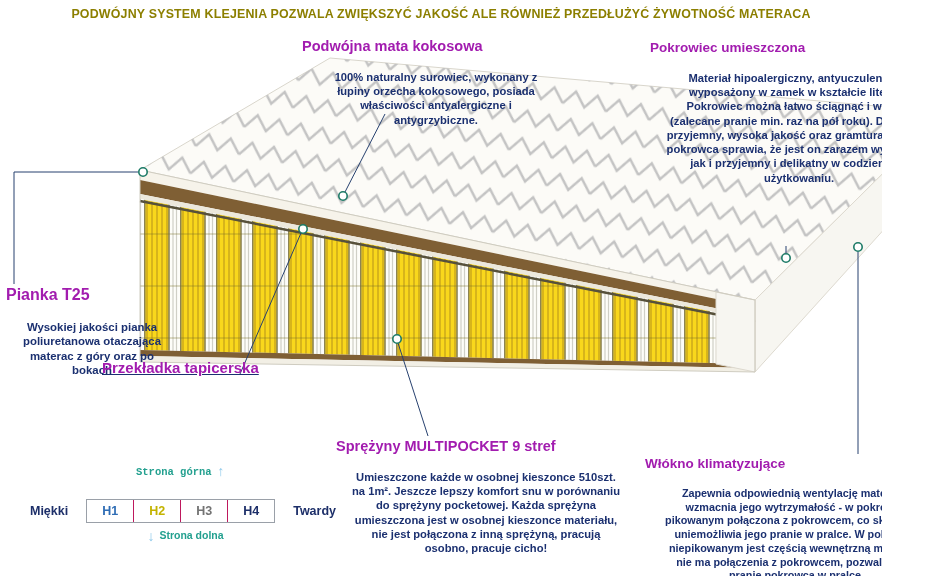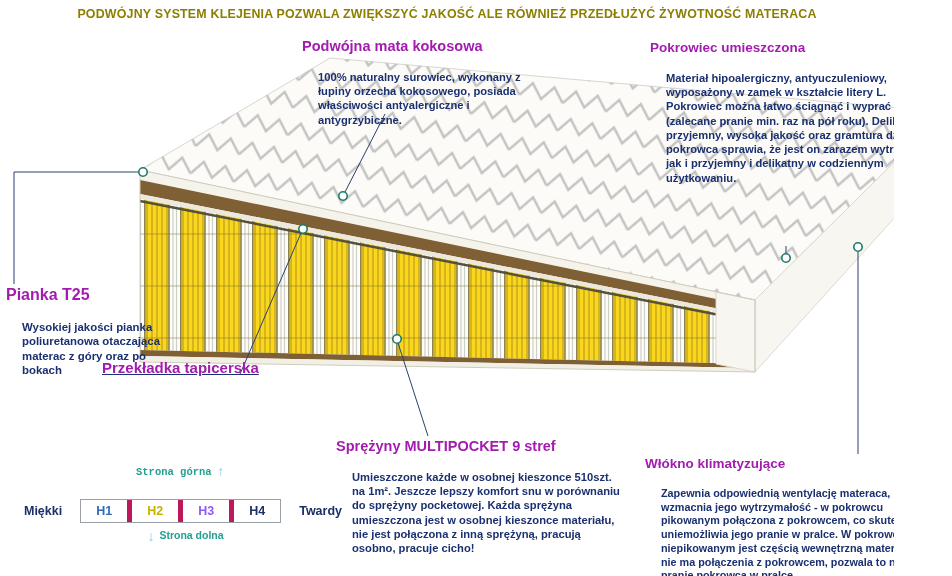--- a/index.html
+++ b/index.html
@@ -1,28 +1,27 @@
 <!DOCTYPE html>
 <html><head>
 <meta charset="utf-8">
 <style>
   html,body { margin:0; padding:0; background:#ffffff; }
   .stage {
     position:relative; width:882px; height:576px; background:#ffffff; overflow:hidden;
     font-family:"Liberation Sans","DejaVu Sans",sans-serif;
-    padding-left:12px;
   }
   .stage svg { position:absolute; left:0; top:0; z-index:1; }
   .hdr {
     position:absolute; top:7px; left:0; width:100%; text-align:center; z-index:2;
     font-size:12.4px; font-weight:bold; color:#8c7f00; letter-spacing:0.2px; white-space:nowrap;
   }
   .anno { position:absolute; z-index:2; color:#1b3070; }
   .anno h3 { margin:0 0 3px 0; font-weight:bold; color:#a21caf; }
-  .anno p  { margin:16px; font-weight:bold; line-height:1.27; }
+  .anno p  { margin:16px; font-weight:bold; line-height:1.27;text-align:center; }
   .anno-coconut { left:302px; top:38px;  width:268px; }
   .anno-coconut h3 { font-size:14.5px; }
   .anno-coconut p  { font-size:11.2px; }
   .anno-cover   { left:650px; top:40px;  width:298px; }
   .anno-cover h3 { font-size:13.5px; }
   .anno-cover p  { font-size:11.2px; }
   .anno-foam    { left:6px;   top:286px; width:172px; }
   .anno-foam h3 { font-size:16px; }
   .anno-foam p  { font-size:11.4px; }
   .anno-spacer  { left:102px; top:359px; width:274px;text-decoration:underline; }
@@ -36,21 +35,21 @@
   .anno-fiber p  { font-size:10.8px; }
 
   .scale { position:absolute; left:18px; top:464px; width:330px; z-index:2; }
   .scale-top, .scale-bottom { text-align:center; color:#23a08f; font-size:10.5px; font-weight:bold; }
   .scale-top { margin-bottom:19px;font-family:Liberation Mono, monospace; }
   .scale-bottom { margin-top:5px; }
   .arrow { color:#8fc9ea; font-size:14px; font-weight:bold; margin:0 5px; vertical-align:middle; }
   .scale-row { display:flex; align-items:center; justify-content:center; gap:18px; }
   .soft-label, .hard-label { font-size:12.5px; font-weight:bold; color:#1d2f69; }
   .hbox { display:flex; border:1px solid #9aa0a8; background:#ffffff; }
-  .hcell { width:46px; text-align:center; font-size:12.5px; font-weight:bold; padding:4px 0; border-right:5px solid #be185d; }
+  .hcell { width:46px; text-align:center; font-size:12.5px; font-weight:bold; padding:4px 0; border-right:1px solid #be185d; }
   .hcell:last-child { border-right:none; }
 </style>
 </head>
 <body>
 
 <div class="stage">
 
   <svg width="952" height="576" viewBox="0 0 952 576">
     <defs>
       <pattern id="zig" width="44" height="28" patternUnits="userSpaceOnUse" patternTransform="rotate(11)">
@@ -136,21 +135,21 @@
 
   <div class="scale">
     <div class="scale-top">
       <span>Strona górna</span><span class="arrow">↑</span>
     </div>
     <div class="scale-row">
       <span class="soft-label">Miękki</span>
       <div class="hbox">
         <span class="hcell" style="color: rgb(47, 109, 181);">H1</span>
         <span class="hcell" style="color: rgb(195, 179, 0);">H2</span>
-        <span class="hcell" style="color: #8b5cf6;">H3</span>
+        <span class="hcell" style="color: #737373;">H3</span>
         <span class="hcell" style="color: rgb(29, 47, 105);">H4</span>
       </div>
       <span class="hard-label">Twardy</span>
     </div>
     <div class="scale-bottom">
       <span class="arrow">↓</span><span>Strona dolna</span>
     </div>
   </div>
 
 </div>

